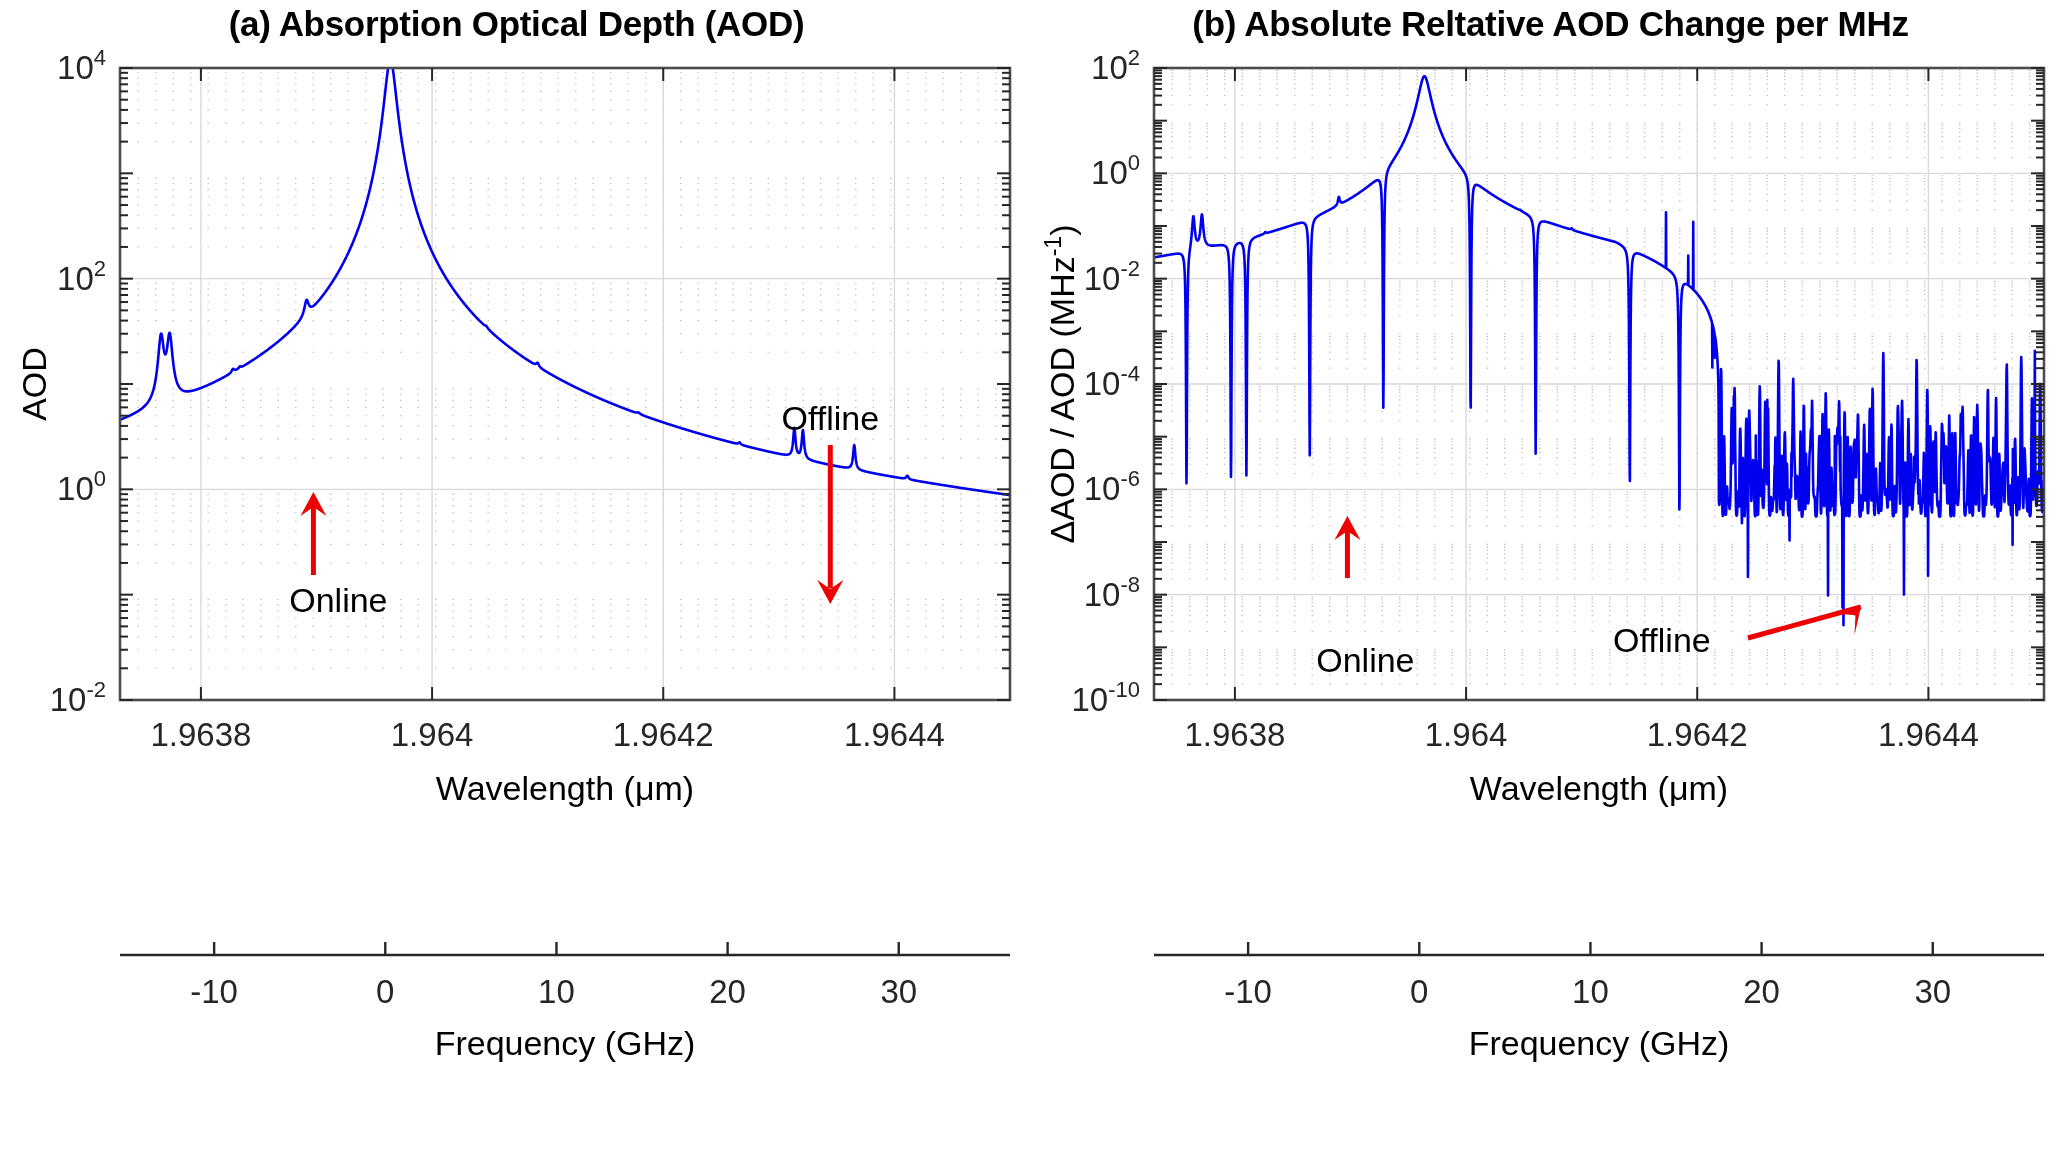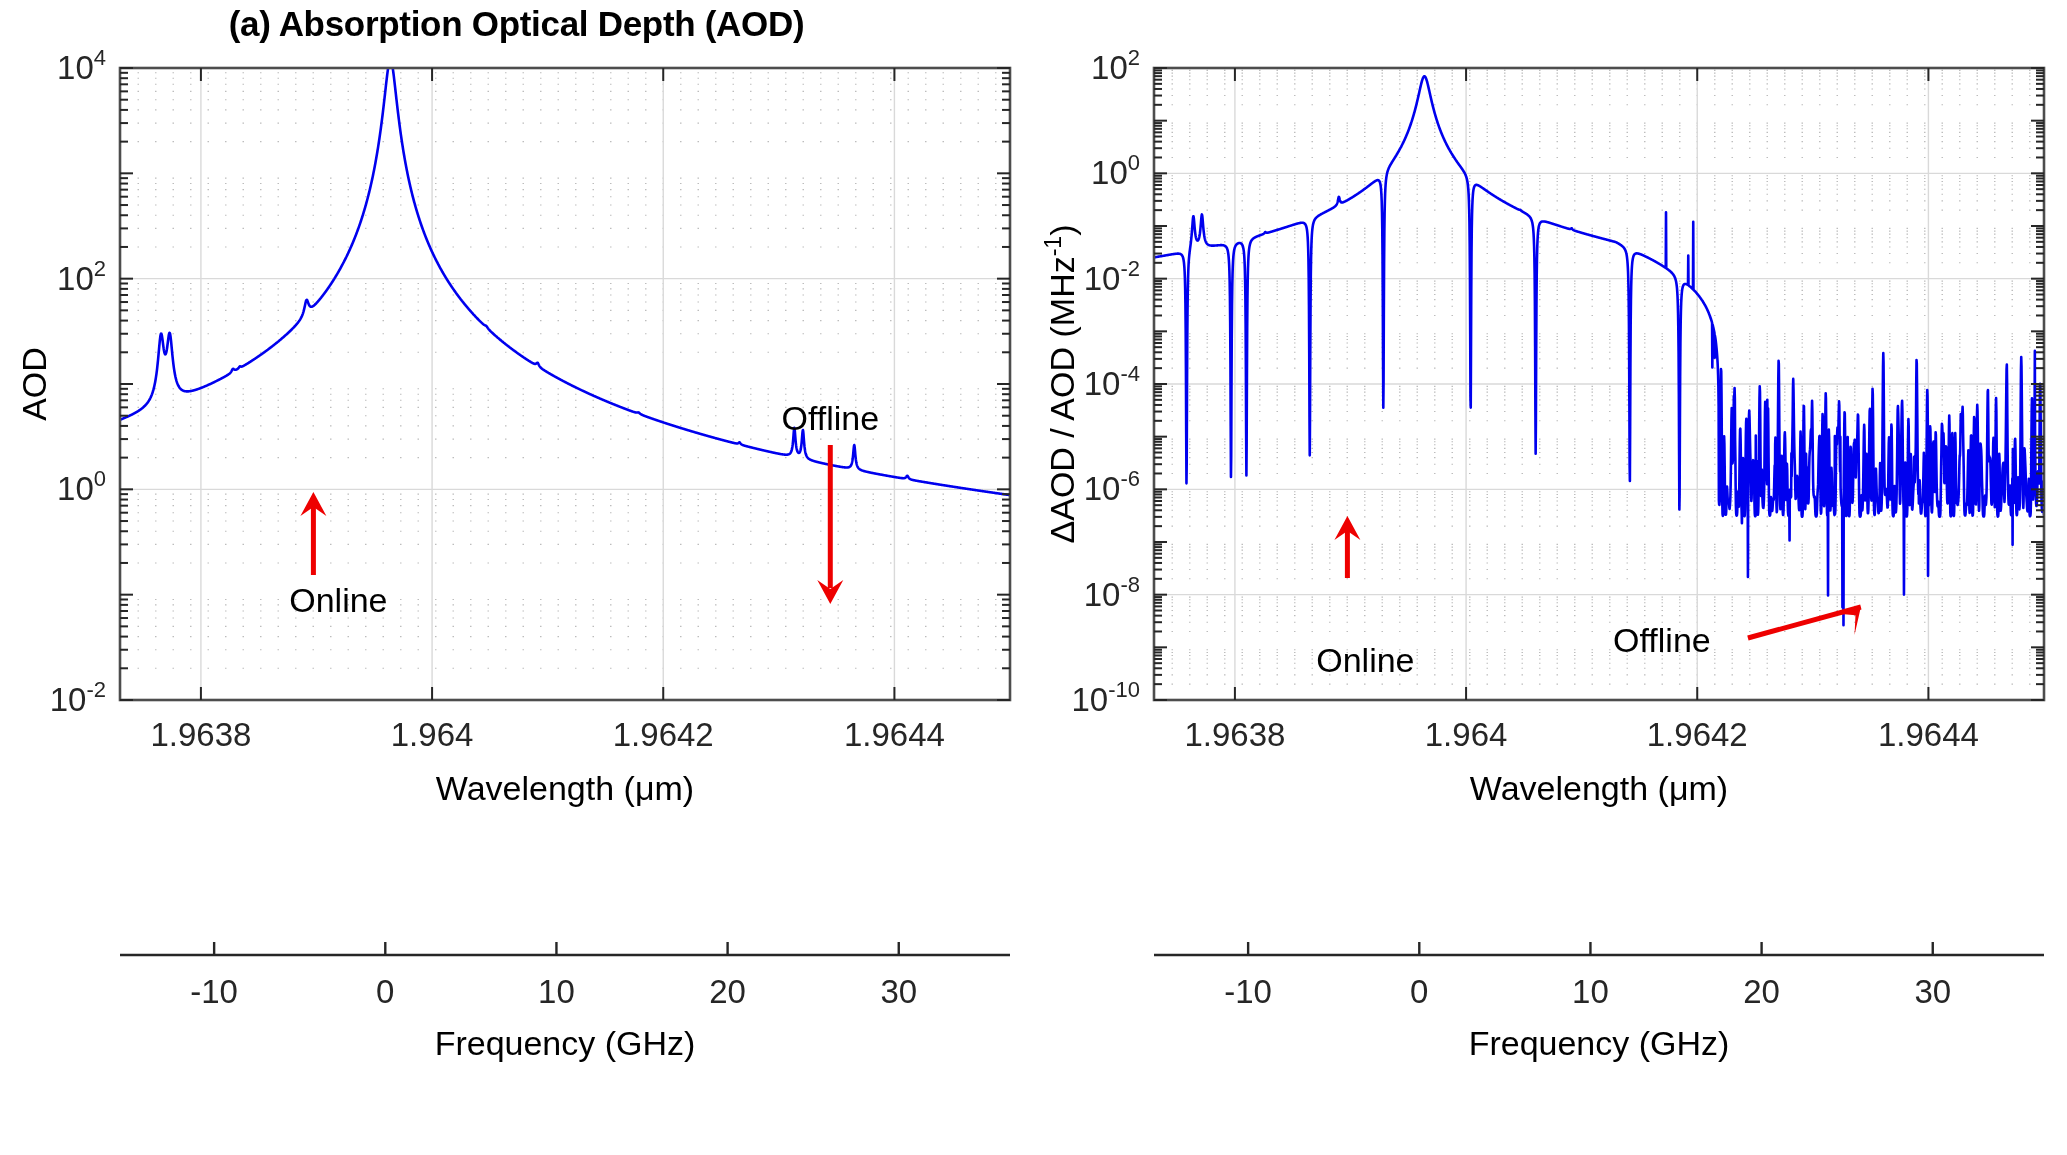--- a/index.html
+++ b/index.html
@@ -259,20 +259,21 @@
             <text x="338.4038461538462" y="612" class="annot-text" text-anchor="middle">Online</text>
             <line x1="830.2884615384615" x2="830.2884615384615" y1="445" y2="588" stroke="#ee0000" stroke-width="5"></line>
             <path d="M 830.2884615384615 604 l -13 -24 l 13 9 l 13 -9 Z" fill="#ee0000"></path>
             <text x="830.2884615384615" y="430" class="annot-text" text-anchor="middle">Offline</text>
           </g>
         </svg>
     </div>
   </div>
 
   <div class="panel panel-b">
+    <div class="panel-title">(b) Absolute Reltative AOD Change per MHz</div>
     <div class="plotwrap">
       <svg id="svg-b" width="1033" height="1155" viewBox="0 0 1033 1155">
           <defs>
             <clipPath id="clip-b">
               <rect x="120" y="68" width="890" height="632"></rect>
             </clipPath>
           </defs>
           <rect x="120" y="68" width="890" height="632" fill="#ffffff"></rect>
           <g clip-path="url(#clip-b)">
             <line x1="120" x2="1010" y1="684.145753561697" y2="684.145753561697" stroke="#bdbdbd" stroke-width="1.1" stroke-dasharray="1.5 16"></line>

